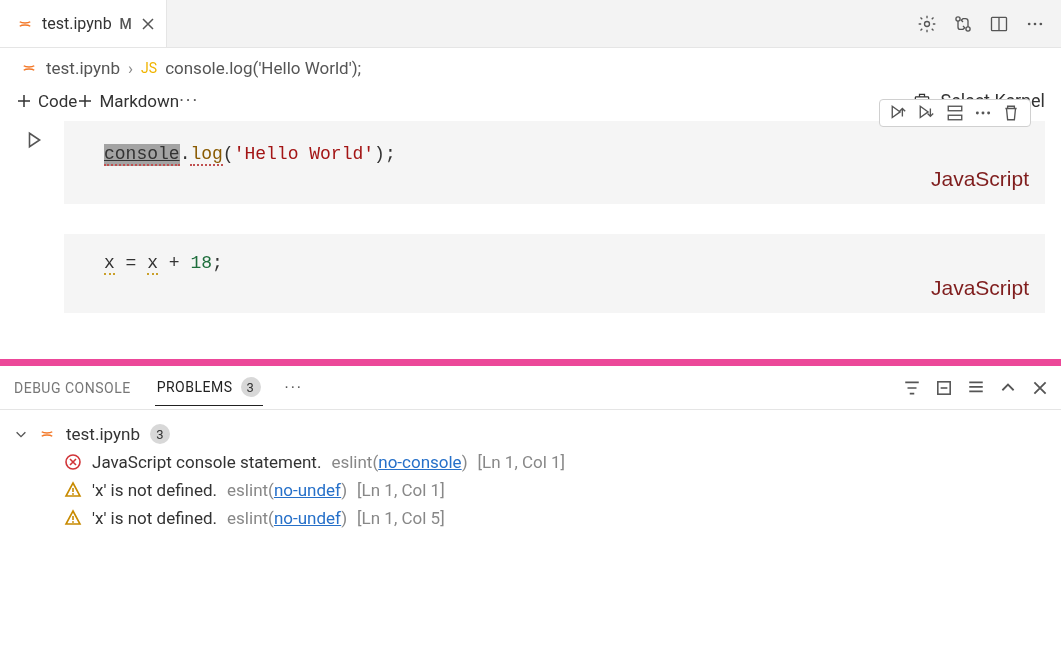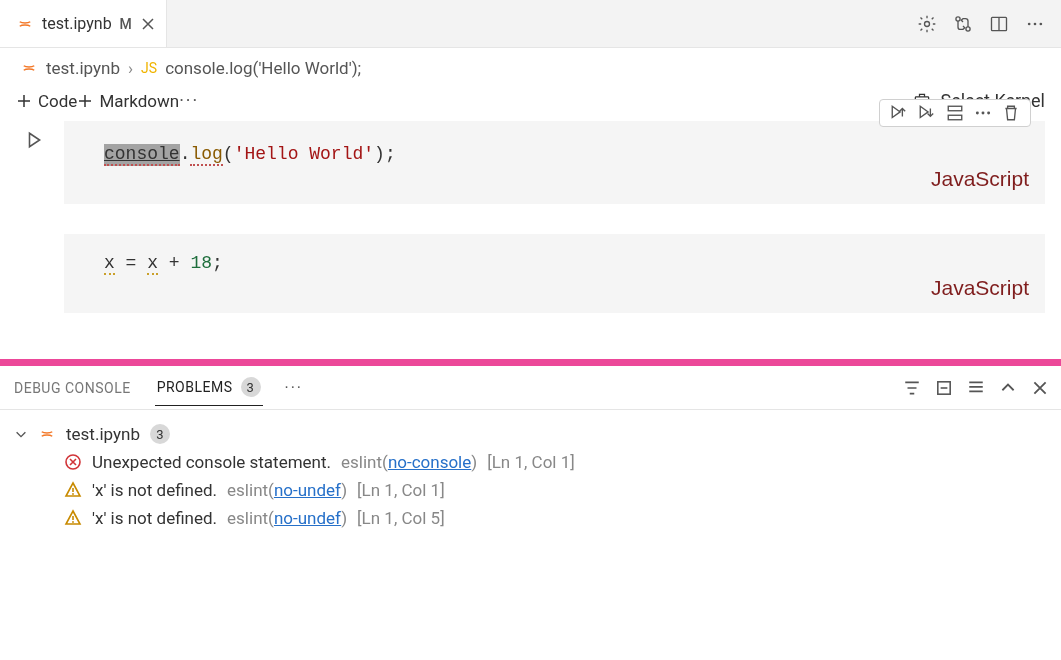--- a/index.html
+++ b/index.html
@@ -439,21 +439,21 @@
       <span class="count-badge">3</span>
     </div>
 
     <div class="problem-row">
       <span class="sev-icon">
           <svg viewBox="0 0 18 18">
             <circle cx="9" cy="9" r="7" fill="none" stroke="#d13438" stroke-width="1.6"></circle>
             <path d="M6 6l6 6M12 6l-6 6" stroke="#d13438" stroke-width="1.6"></path>
           </svg>
         </span>
-      <span>Unexpected console statement.</span>
+      <span>JavaScript console statement.</span>
       <span class="src"><span>eslint</span>(<span class="rule">no-console</span>)</span>
       <span class="loc">[Ln 1, Col 1]</span>
     </div>
 
     <div class="problem-row">
       <span class="sev-icon sev-warn">
           <svg viewBox="0 0 18 18">
             <path d="M9 2 L16 15 H2 Z" fill="none" stroke="#c88a00" stroke-width="1.6"></path>
             <path d="M9 7v4" stroke="#c88a00" stroke-width="1.6"></path>
             <circle cx="9" cy="13" r="0.9" fill="#c88a00"></circle>

